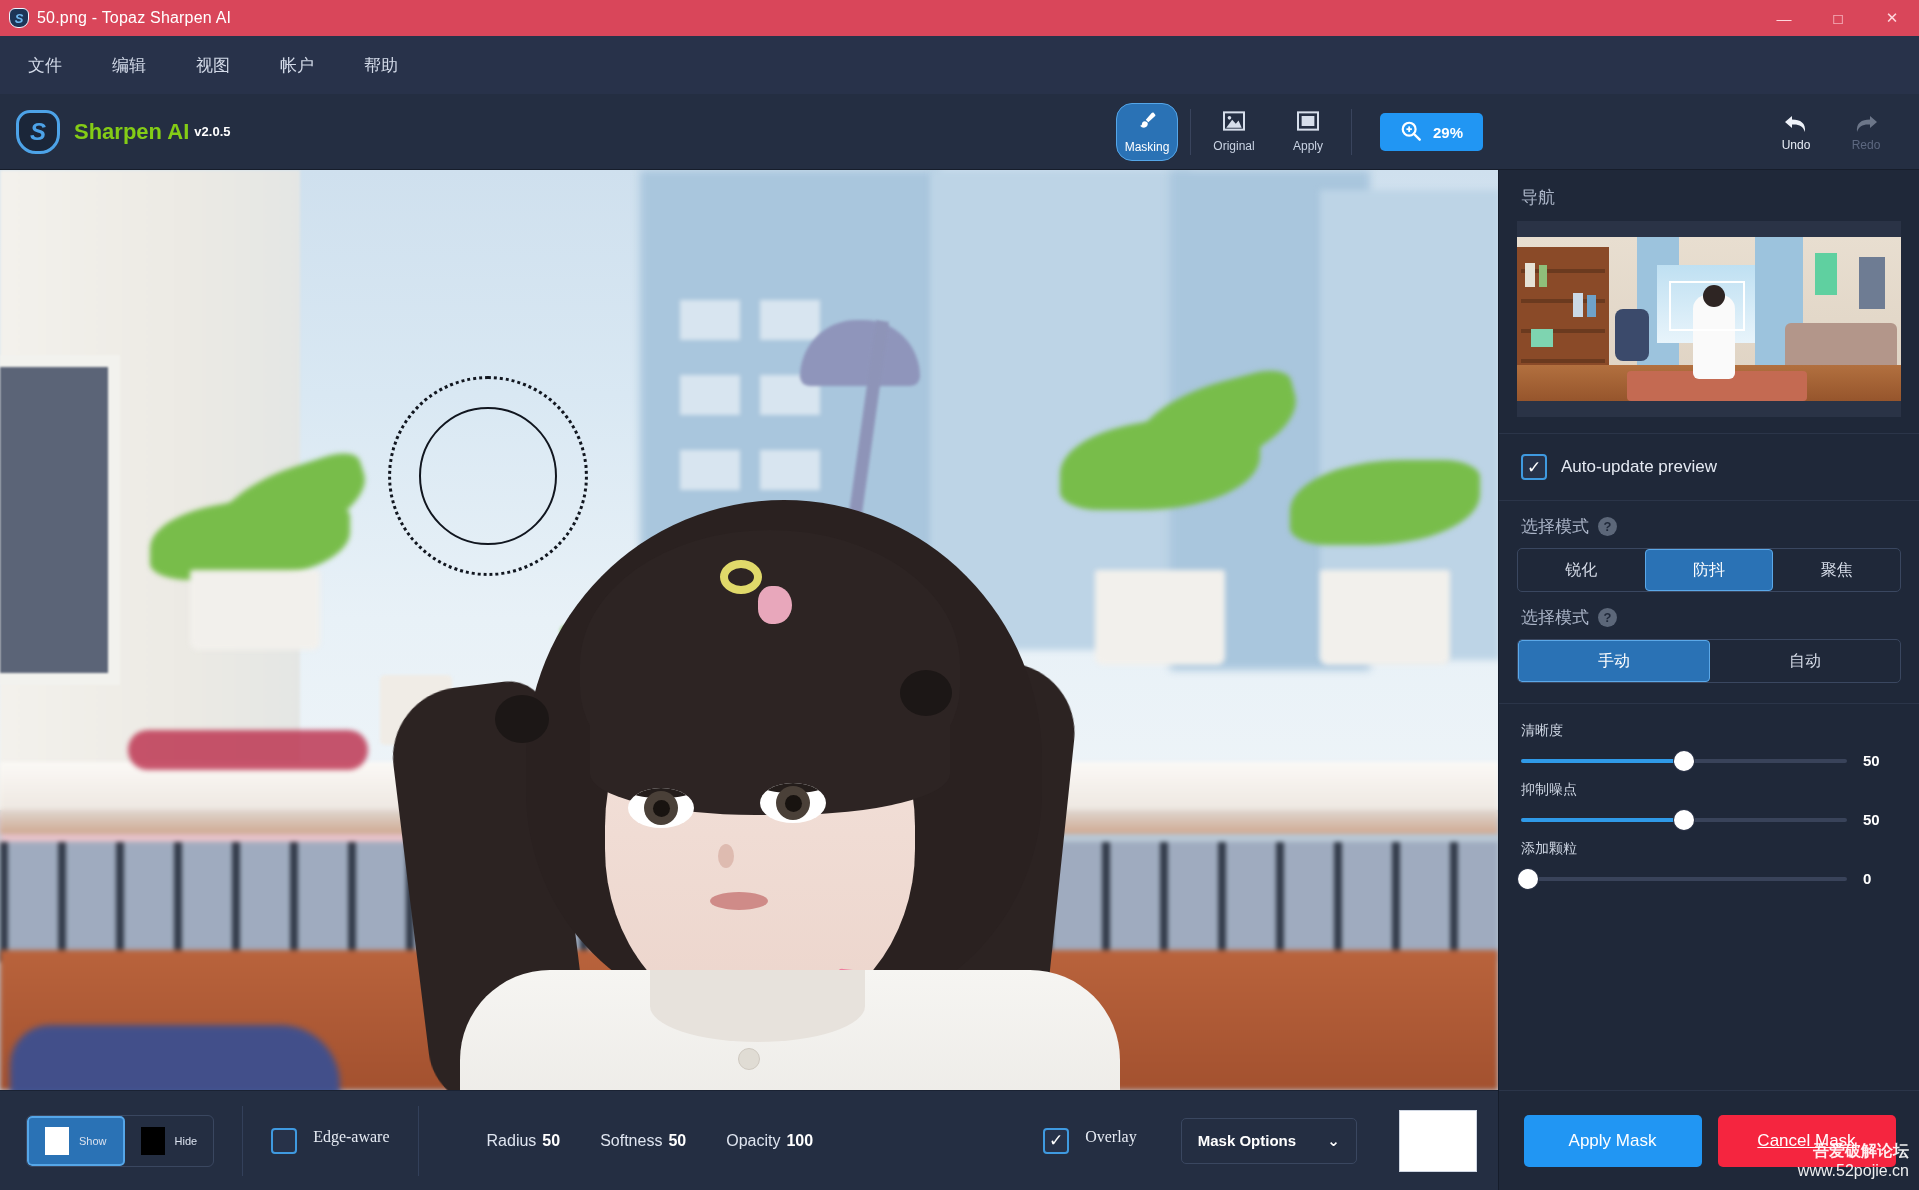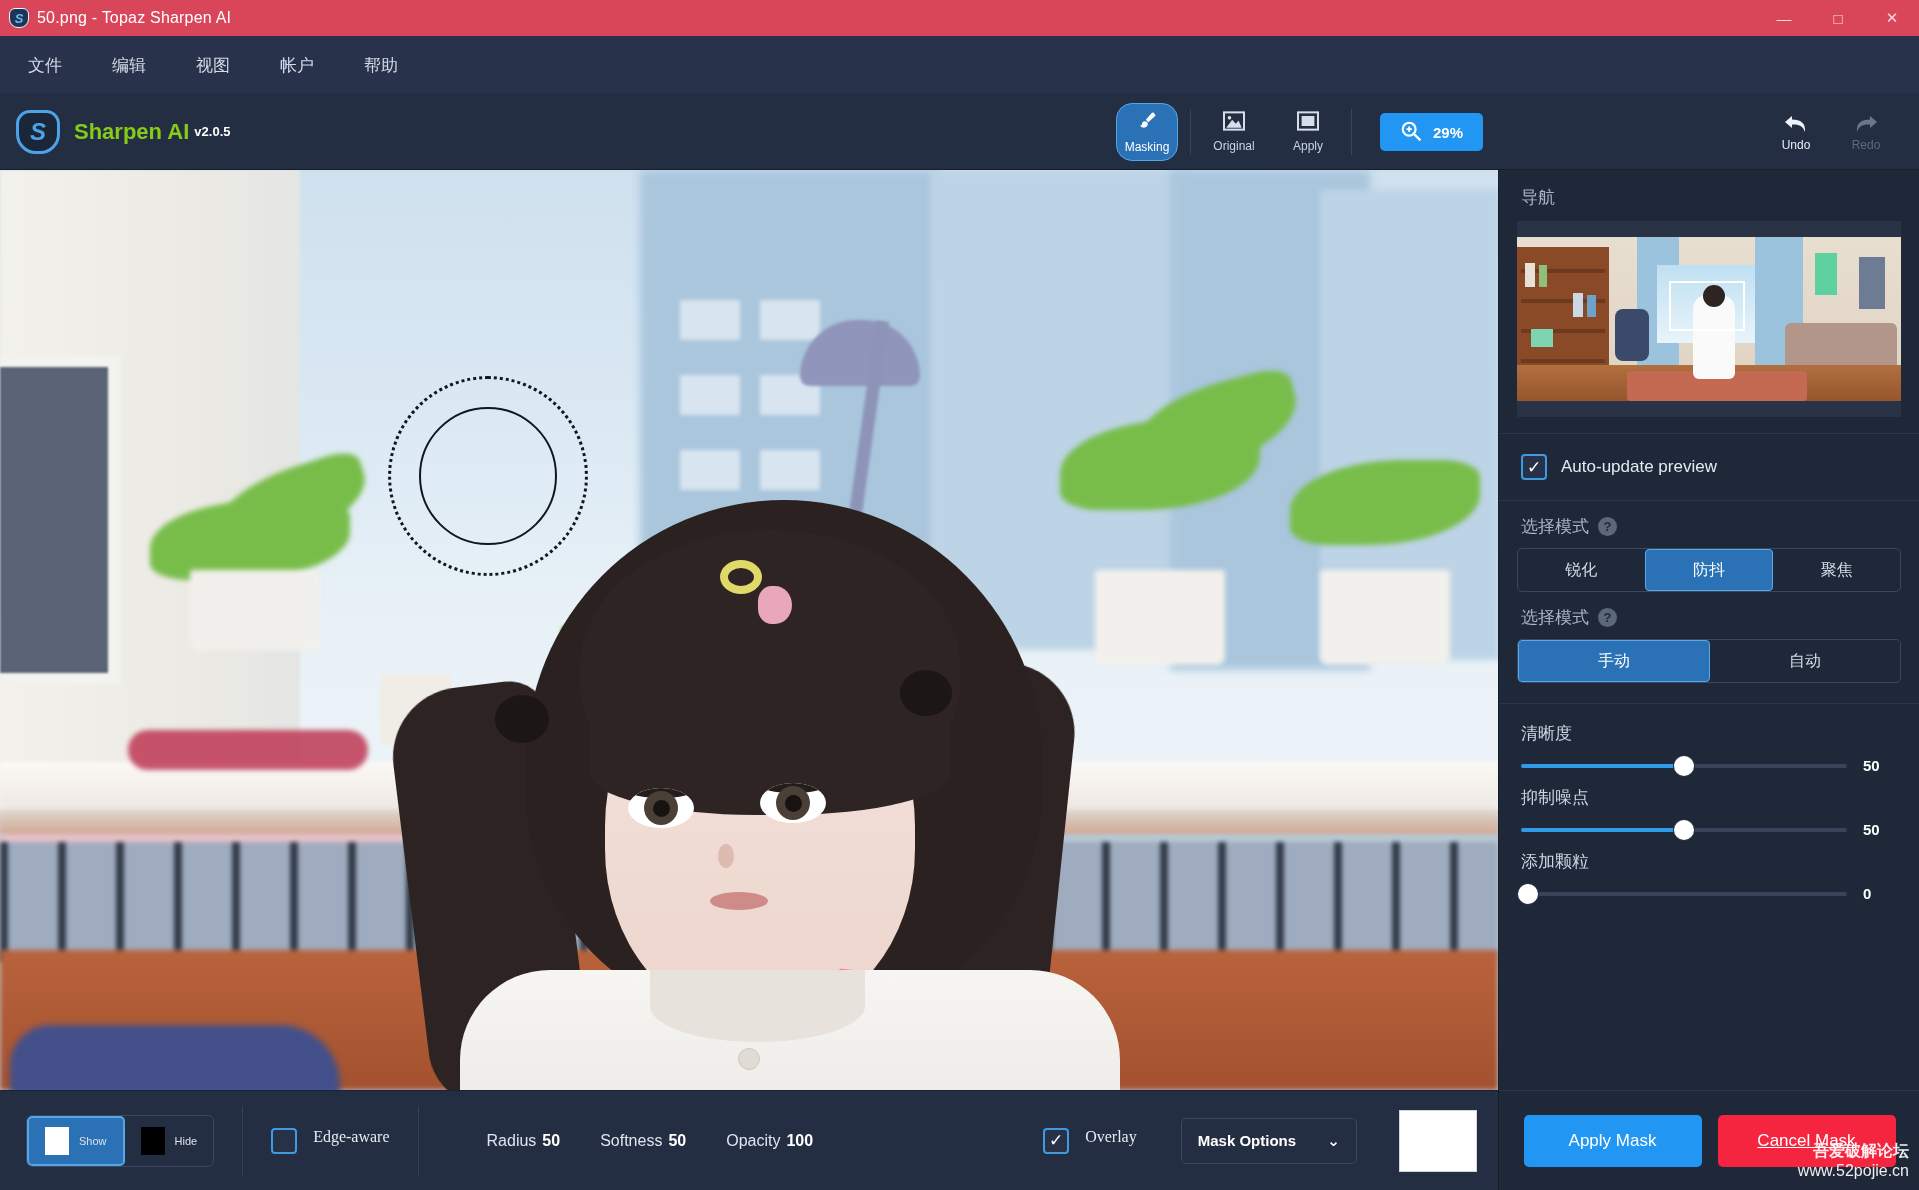--- a/index.html
+++ b/index.html
@@ -338,21 +338,21 @@
   .segbar div{
     flex:1; display:flex; align-items:center; justify-content:center;
     color:#d7dde9; font-size:16px; cursor:pointer;
   }
   .segbar div.on{
     background:#2a72b5; border:1px solid #5ba8e8; border-radius:4px; color:#fff;
   }
 
   .sliders{ padding:18px 0 10px 0; border-top:1px solid #2b3549; margin-top:20px; }
   .slwrap{ padding:0 22px; margin-bottom:12px; }
-  .sllabel{ color:#cdd5e2; font-size:17px; margin-bottom:12px; }
+  .sllabel{ color:#cdd5e2; font-size:14px; margin-bottom:12px; }
   .slrow{ display:flex; align-items:center; gap:16px; }
   .track{ position:relative; flex:1; height:4px; background:#39435a; border-radius:2px; cursor:pointer; }
   .fill{ position:absolute; left:0; top:0; height:4px; background:#2f9ae8; border-radius:2px; }
   .knob{
     position:absolute; top:-8px; width:20px; height:20px; border-radius:50%;
     background:#ffffff; border:3px solid #ffffff; box-shadow:0 0 0 1px #2a3246;
     transform:translateX(-10px); cursor:grab;
   }
   .slval{ width:34px; color:#ffffff; font-size:15px; font-weight:bold; text-align:left; }
 

